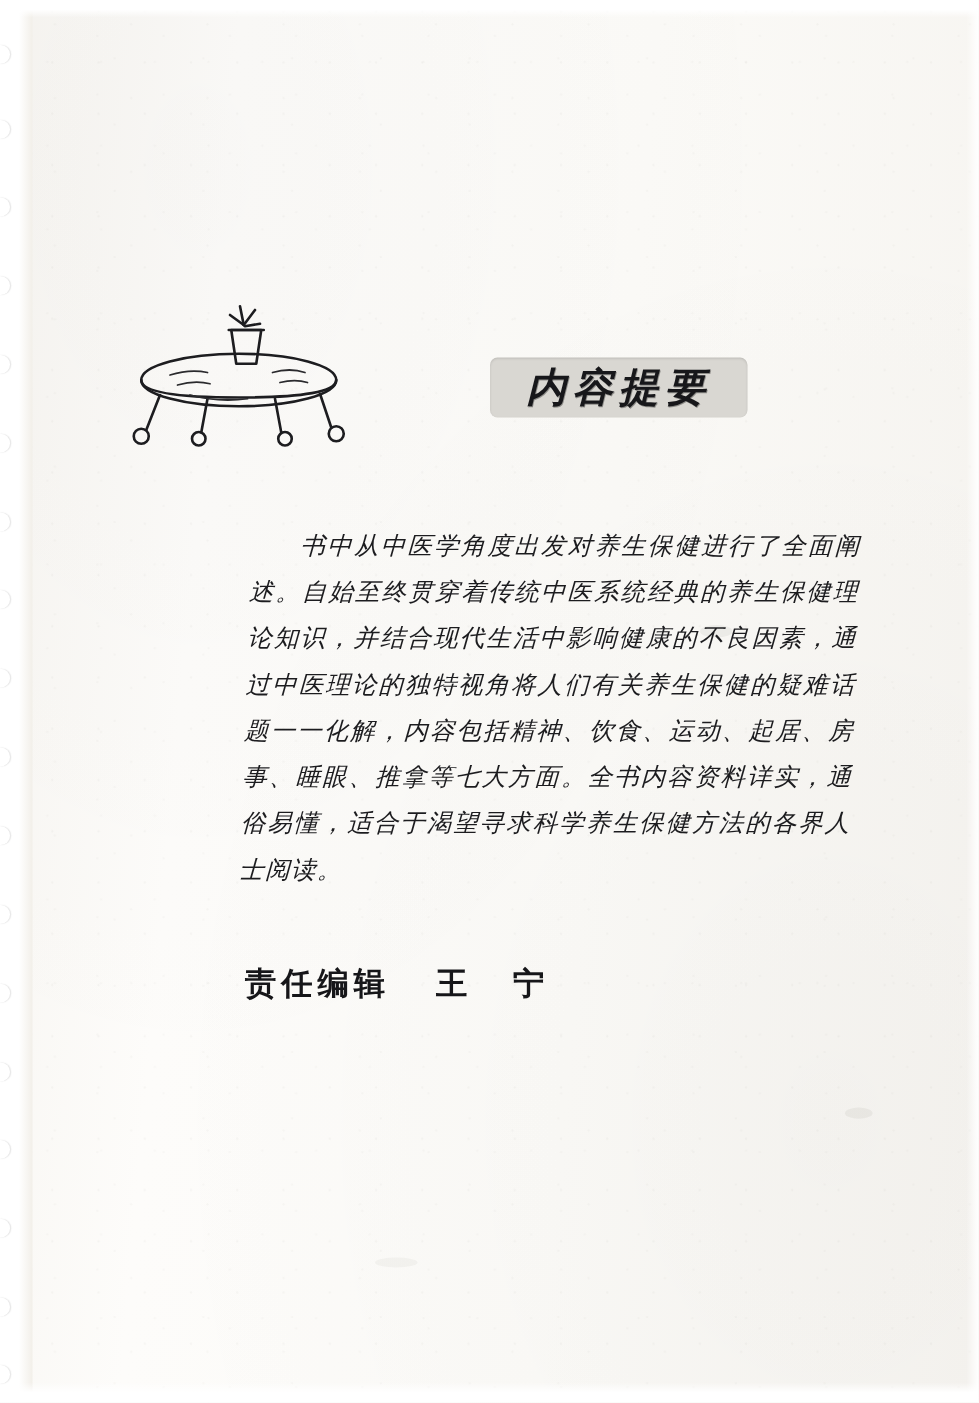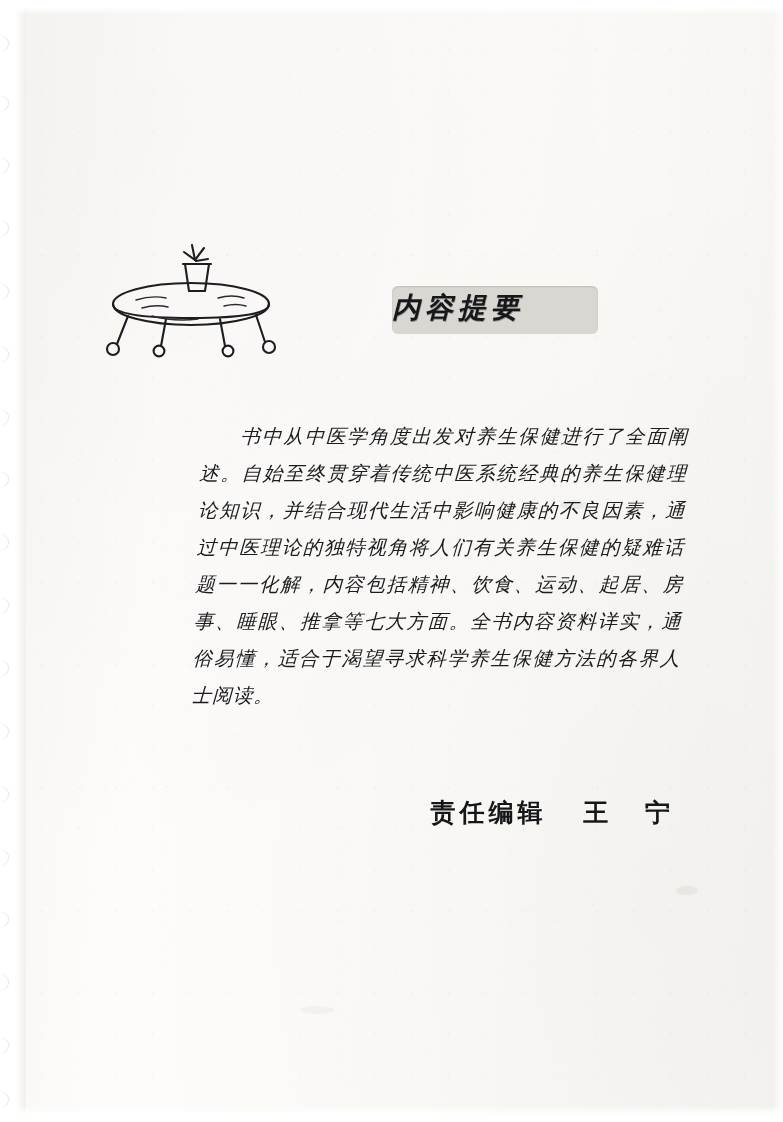--- a/index.html
+++ b/index.html
@@ -92,23 +92,23 @@
     border-radius: 6px;
     box-shadow: 0 1px 2px rgba(0,0,0,0.12) inset;
   }
   #heading-text {
     position: absolute;
     left: 392px;
     top: 288px;
     width: 206px;
     height: 44px;
     line-height: 44px;
-    text-align: left;
-    font-family: Liberation Mono, monospace;
-    font-size: 28px;
+    text-align: center;
+    font-family: Liberation Sans, sans-serif;
+    font-size: 32px;
     font-weight: bold;
     letter-spacing: 5px;
     color: #17171a;
     font-style: italic;
     text-shadow: 0.5px 0.5px 0 rgba(0,0,0,0.35);
   }
 
   
   #table-illustration {
     position: absolute;
@@ -137,27 +137,26 @@
     font-style: italic;
     transform: skewX(-2deg);
   }
 
   
   #editor-line {
     position: absolute;
     left: 196px;
     top: 770px;
     width: 488px;
-    text-align: right;
+    text-align: left;
     font-family: "DejaVu Serif", serif;
     font-size: 25px;
     font-weight: bold;
     color: #161619;
     letter-spacing: 4px;
-    margin-top: 26px;
   }
   #editor-line .role { margin-right: 24px; }
   #editor-line .name { letter-spacing: 14px; }
 
   
   .smudge {
     position: absolute;
     border-radius: 50%;
     pointer-events: none;
   }

